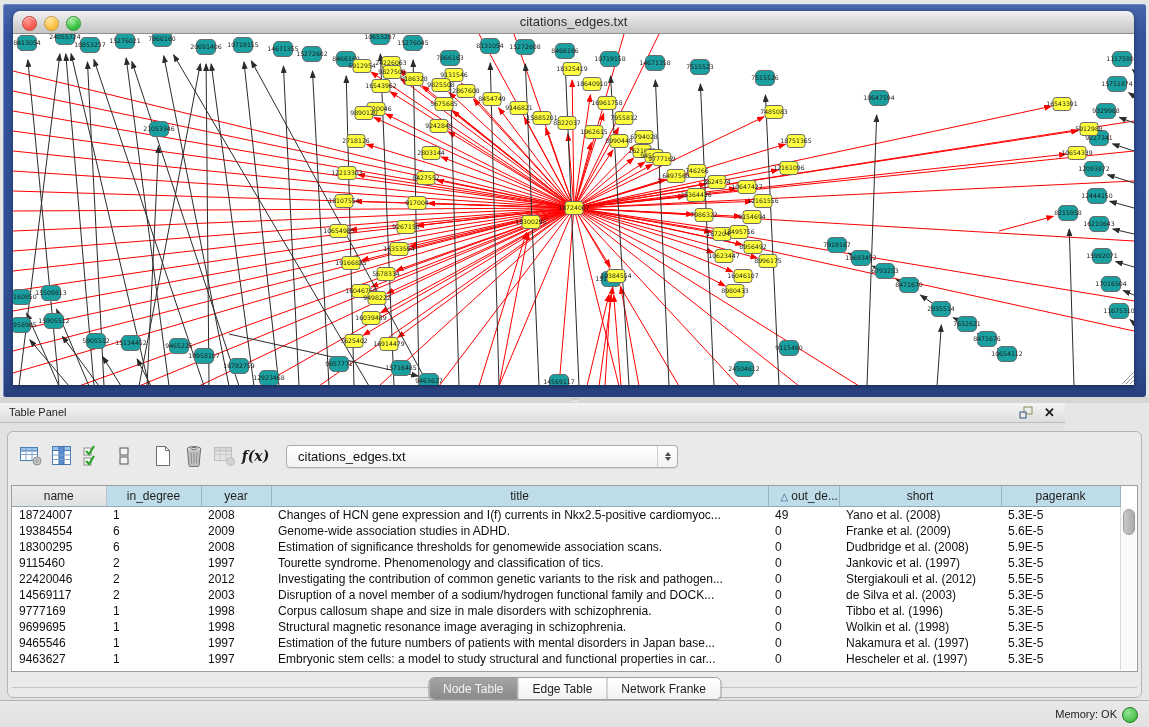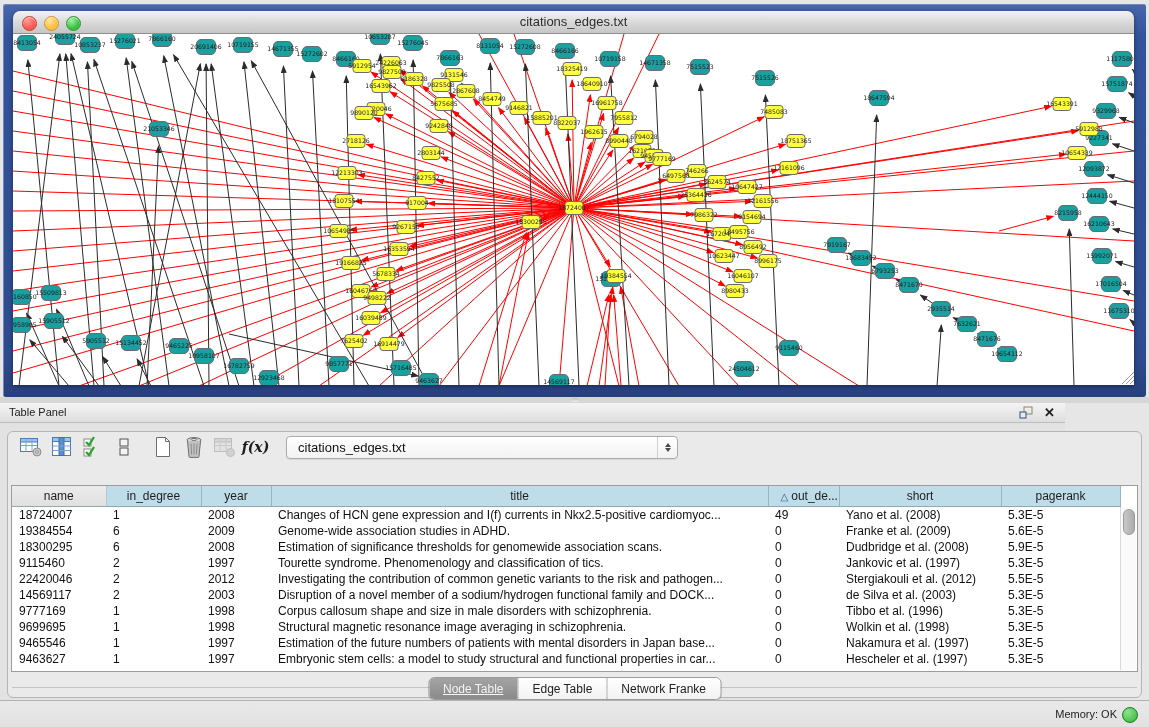--- a/index.html
+++ b/index.html
@@ -29,21 +29,21 @@
   .dimple{position:absolute;left:571px;top:1px;width:8px;height:4px;border-radius:2px;
       background:linear-gradient(180deg,#bdbdbd,#efefef);}
   
   .table-panel{position:absolute;left:0;top:403px;width:1065px;height:297px;background:#E2E2E2;}
   .panel-header{height:19px;background:linear-gradient(180deg,#F4F4F4,#DEDEDE);
       border-bottom:1px solid #bdbdbd;font-size:11px;color:#222;line-height:19px;padding-left:9px;position:relative;}
   .ph-icons{position:absolute;right:10px;top:2px;display:flex;gap:11px;align-items:center;}
   .close-x{font-size:13px;font-weight:bold;color:#1c1c1c;line-height:15px;cursor:default;}
   .panel-body{position:absolute;left:7px;top:28px;width:1133px;height:265px;background:#EAEAEA;
       border:1px solid #b5b5b5;border-radius:6px;}
-  .toolbar{position:absolute;left:10px;top:0;height:30px;display:flex;align-items:center;gap:6px;}
+  .toolbar{position:absolute;left:10px;top:9px;height:30px;display:flex;align-items:center;gap:6px;}
   .tb-btn{width:25px;height:25px;display:flex;align-items:center;justify-content:center;}
   .fx{font-family:"DejaVu Serif",serif;font-style:italic;font-size:14px;color:#1c1c1c;font-weight:bold;}
   .combo{margin-left:12px;width:392px;height:23px;background:linear-gradient(180deg,#ffffff,#f2f2f2);
       border:1px solid #ababab;border-radius:4px;position:relative;font-size:13px;color:#111;
       line-height:22px;padding-left:11px;box-sizing:border-box;box-shadow:0 1px 1px rgba(0,0,0,.08);}
   .combo .stepper{position:absolute;right:0;top:0;bottom:0;width:19px;border-left:1px solid #cfcfcf;
       display:flex;flex-direction:column;align-items:center;justify-content:center;gap:1px;}
   .combo .stepper span{width:0;height:0;border-left:3.5px solid transparent;border-right:3.5px solid transparent;}
   .combo .up{border-bottom:4.5px solid #4a4a4a;}
   .combo .dn{border-top:4.5px solid #4a4a4a;}
@@ -58,21 +58,21 @@
   .sort-tri{color:#2a5b8a;font-size:10px;margin-right:3px;}
   .vscroll{position:absolute;right:1px;top:21px;bottom:1px;width:15px;background:#FAFAFA;border-left:1px solid #d8d8d8;}
   .vthumb{position:absolute;left:2px;top:2px;width:10px;height:24px;border-radius:6px;
       background:linear-gradient(90deg,#c9c9c9,#ababab);border:1px solid #9a9a9a;}
   .tabbar{position:absolute;left:0;right:0;top:245px;height:22px;}
   .tabbar .rule{position:absolute;left:4px;right:4px;top:10px;height:1px;background:#c4c4c4;}
   .seg{position:absolute;left:50%;transform:translateX(-50%);top:0;display:flex;height:21px;
       border-radius:6px;overflow:hidden;border:1px solid #9b9b9b;box-shadow:0 1px 1px rgba(0,0,0,.12);}
   .seg button{border:none;margin:0;height:21px;font-size:12px;font-family:"Liberation Sans",sans-serif;
       background:linear-gradient(180deg,#ffffff,#f2f2f2);color:#222;padding:0 14px;border-left:1px solid #b9b9b9;}
-  .seg button:first-child{border-left:none;text-decoration:underline;}
+  .seg button:first-child{border-left:none;}
   .seg button.active{background:linear-gradient(180deg,#a4a4a4,#8a8a8a);color:#f4f4f4;}
   
   .statusbar{position:absolute;left:0;top:700px;width:1149px;height:44px;
       background:linear-gradient(180deg,#E9E9E9,#DCDCDC);border-top:1px solid #b2b2b2;box-sizing:border-box;}
   .mem-label{position:absolute;right:32px;top:7px;font-size:11px;color:#222;}
   .mem-dot{position:absolute;right:11px;top:6px;width:14px;height:14px;border-radius:50%;
       background:radial-gradient(circle at 35% 30%,#8fe48f,#31b031);border:1px solid #217a21;}
   
   .icon-svg{display:block;}
 </style>

